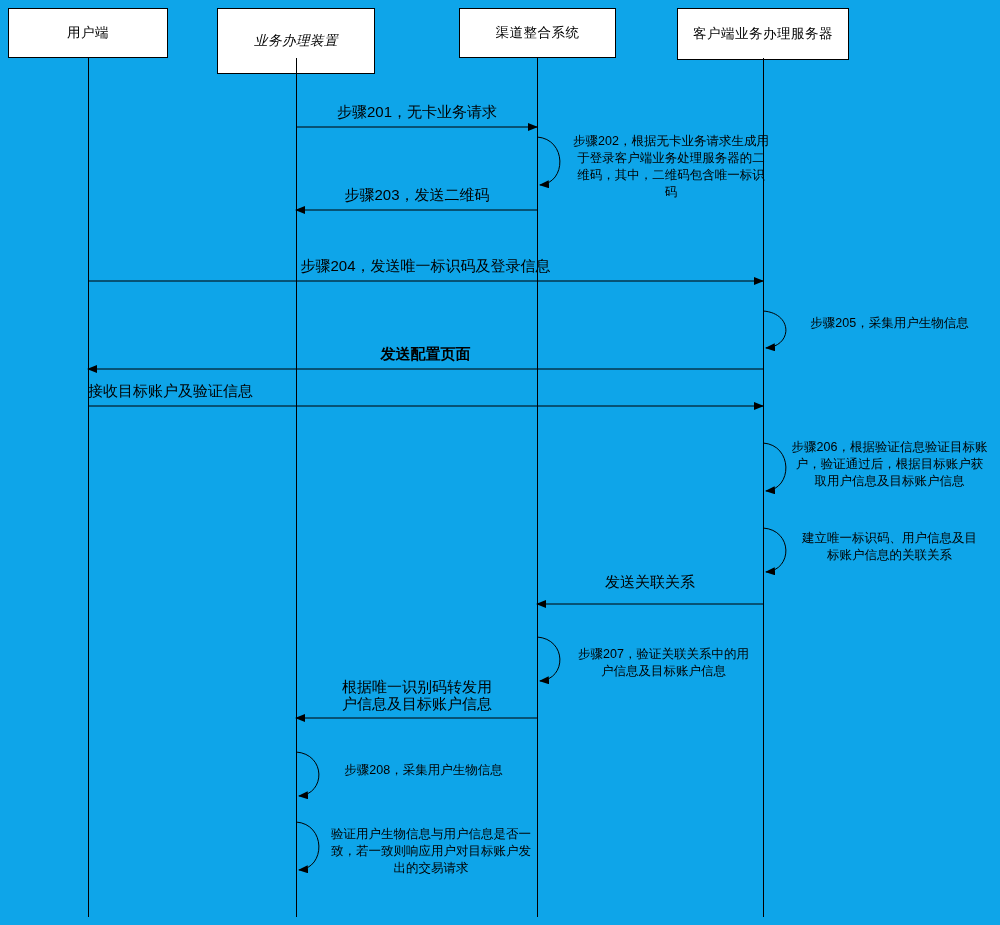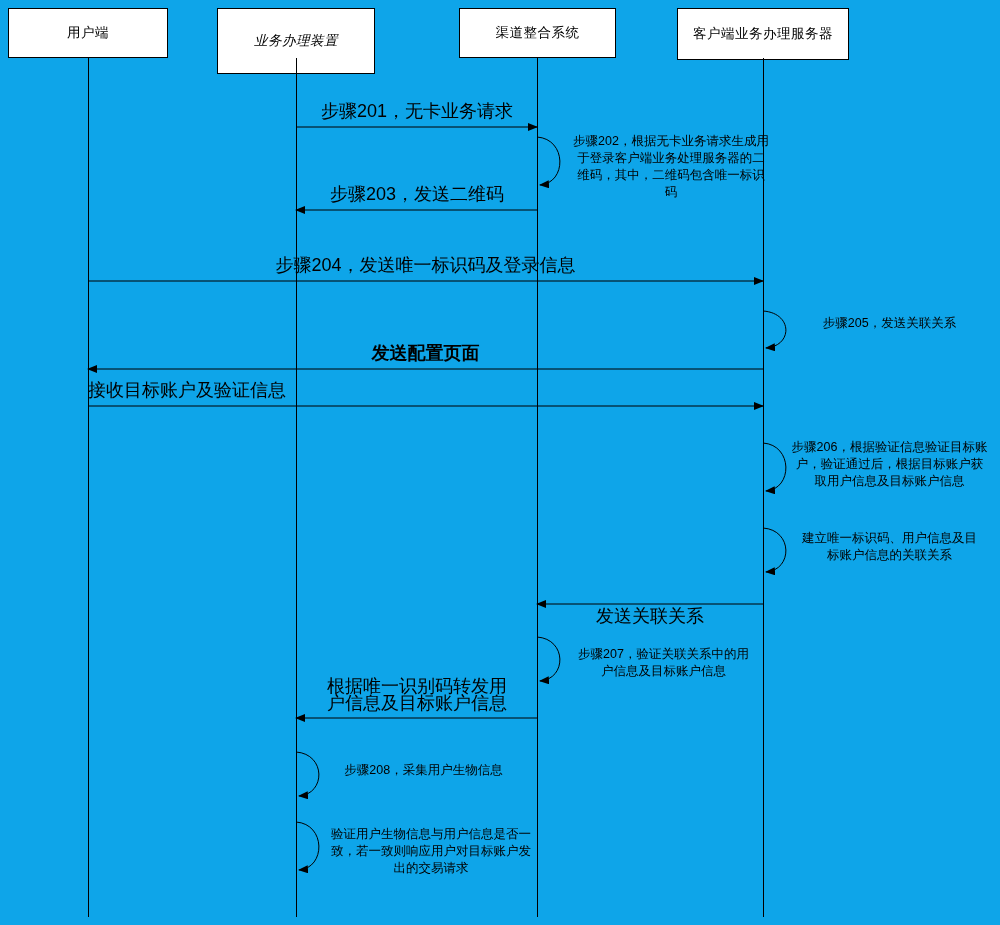--- a/index.html
+++ b/index.html
@@ -31,21 +31,21 @@
     color: #000;
     white-space: nowrap;
   }
   .lifeline-line {
     position: absolute;
     width: 1px;
     background: #000000;
   }
   .msg-label {
     position: absolute;
-    font-size: 18px;
+    font-size: 15px;
     line-height: 17px;
     color: #000;
     text-align: center;
     white-space: nowrap;
   }
   .note-label {
     position: absolute;
     font-size: 12.5px;
     line-height: 17px;
     color: #000;
@@ -103,23 +103,23 @@
         <span>客户端业务办理服务器</span>
       </div>
       <div class="lifeline-line" style="left: 763px; top: 58px; height: 859px;"></div>
     </div>
   <div id="labels">
       <div class="msg-label" style="left: 297px; top: 103px; width: 240px; text-align: center; white-space: normal;">步骤201，无卡业务请求</div>
       <div class="msg-label" style="left: 297px; top: 186px; width: 240px; text-align: center; white-space: normal;">步骤203，发送二维码</div>
       <div class="msg-label" style="left: 88px; top: 257px; width: 675px; text-align: center; white-space: normal;">步骤204，发送唯一标识码及登录信息</div>
       <div class="msg-label" style="left: 88px; top: 345px; width: 675px; text-align: center; white-space: normal; font-weight: bold;">发送配置页面</div>
       <div class="msg-label" style="left: 88px; top: 382px; width: 675px; text-align: left; white-space: normal;">接收目标账户及验证信息</div>
-      <div class="msg-label" style="left: 537px; top: 573px; width: 226px; white-space: normal; margin-top: 35px;">发送关联关系</div>
+      <div class="msg-label" style="left: 537px; top: 573px; width: 226px; white-space: normal;">发送关联关系</div>
       <div class="msg-label" style="left: 297px; top: 678px; width: 240px; text-align: center; white-space: normal;">根据唯一识别码转发用<br>户信息及目标账户信息</div>
       <div class="note-label" style="left: 556px; top: 133px; width: 230px; text-align: center;">步骤202，根据无卡业务请求生成用<br>于登录客户端业务处理服务器的二<br>维码，其中，二维码包含唯一标识<br>码</div>
-      <div class="note-label" style="left: 782px; top: 315px; width: 215px; text-align: center;">步骤205，发送关联关系</div>
+      <div class="note-label" style="left: 782px; top: 315px; width: 215px; text-align: center;">步骤205，采集用户生物信息</div>
       <div class="note-label" style="left: 782px; top: 439px; width: 215px; text-align: center;">步骤206，根据验证信息验证目标账<br>户，验证通过后，根据目标账户获<br>取用户信息及目标账户信息</div>
       <div class="note-label" style="left: 782px; top: 530px; width: 215px; text-align: center;">建立唯一标识码、用户信息及目<br>标账户信息的关联关系</div>
       <div class="note-label" style="left: 556px; top: 646px; width: 215px; text-align: center;">步骤207，验证关联关系中的用<br>户信息及目标账户信息</div>
       <div class="note-label" style="left: 316px; top: 762px; width: 215px; text-align: center;">步骤208，采集用户生物信息</div>
       <div class="note-label" style="left: 316px; top: 826px; width: 230px; text-align: center;">验证用户生物信息与用户信息是否一<br>致，若一致则响应用户对目标账户发<br>出的交易请求</div>
     </div>
 </div>
 
 </body></html>

